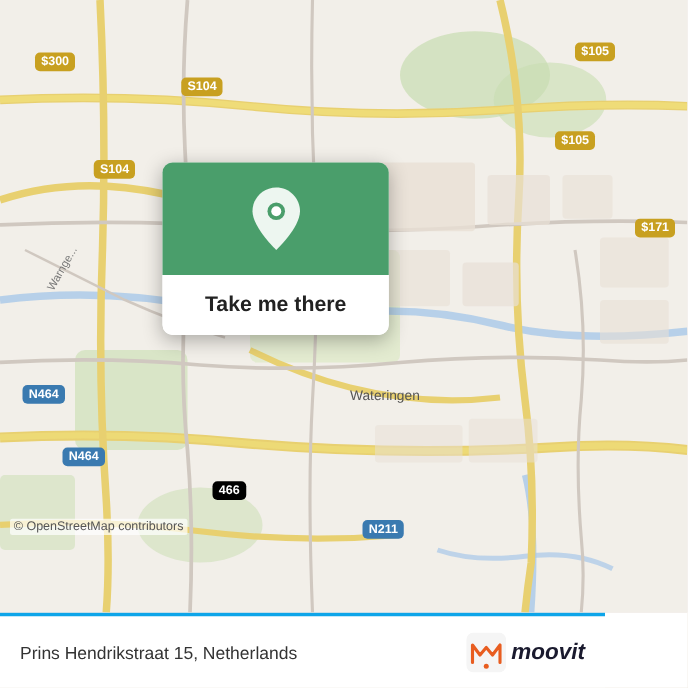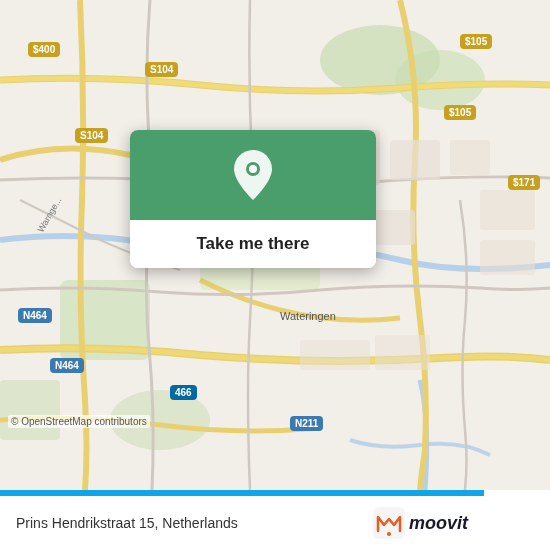--- a/index.html
+++ b/index.html
@@ -17,21 +17,21 @@
       position: relative;
       overflow: hidden;
       background-color: #e8e0d8;
     }
 
     
     #info-bar {
       width: 484px;
       height: 60px;
       background: white;
-      border-top: 6px solid #0ea5e9;
+      border-top: 3px solid #0ea5e9;
       display: flex;
       align-items: center;
       justify-content: space-between;
       padding: 0 16px;
     }
 
     #address-text {
       font-size: 14px;
       color: #333;
       font-weight: 400;
@@ -60,21 +60,21 @@
       background: rgba(255,255,255,0.7);
       padding: 1px 3px;
       border-radius: 2px;
     }
 
     
     #popup {
       position: absolute;
       top: 130px;
       left: 130px;
-      width: 246px;
+      width: 181px;
       background: white;
       border-radius: 8px;
       box-shadow: 0 4px 15px rgba(0,0,0,0.3);
       overflow: visible;
       z-index: 10;
     }
 
     #popup-green {
       background: #4a9e6b;
       border-radius: 8px 8px 0 0;
@@ -173,29 +173,29 @@
     <rect x="480" y="190" width="55" height="40" rx="3" fill="#e8e0d5" opacity="0.6"></rect>
     <rect x="480" y="240" width="55" height="35" rx="3" fill="#e8e0d5" opacity="0.6"></rect>
     <rect x="300" y="340" width="70" height="30" rx="3" fill="#e8e0d5" opacity="0.5"></rect>
     <rect x="375" y="335" width="55" height="35" rx="3" fill="#e8e0d5" opacity="0.5"></rect>
 
     <text x="280" y="320" font-size="11" fill="#555" font-family="Arial">Wateringen</text>
 
     <text x="35" y="220" font-size="9" fill="#777" font-family="Arial" transform="rotate(-60, 50, 220)">Warnge...</text>
   </svg>
 
-  <div class="route-badge" style="left:28px; top:42px; background:#c8a020;">$400</div>
+  <div class="route-badge" style="left:28px; top:42px; background:#c8a020;">$300</div>
   <div class="route-badge" style="left:145px; top:62px; background:#c8a020;">S104</div>
   <div class="route-badge" style="left:460px; top:34px; background:#c8a020;">$105</div>
   <div class="route-badge" style="left:75px; top:128px; background:#c8a020;">S104</div>
   <div class="route-badge" style="left:444px; top:105px; background:#c8a020;">$105</div>
   <div class="route-badge" style="left:508px; top:175px; background:#c8a020;">$171</div>
   <div class="route-badge" style="left:18px; top:308px; background:#3a7ab0;">N464</div>
   <div class="route-badge" style="left:50px; top:358px; background:#3a7ab0;">N464</div>
-  <div class="route-badge" style="left:170px; top:385px; background:#0369a1;">466</div>
+  <div class="route-badge" style="left:170px; top:385px; background:#000000;">466</div>
   <div class="route-badge" style="left:290px; top:416px; background:#3a7ab0;">N211</div>
 
   <div id="popup">
     <div id="popup-green">
 
       <svg width="44" height="54" viewBox="0 0 44 54">
         <path d="M22 2 C11.5 2 3 10.5 3 21 C3 34 22 52 22 52 C22 52 41 34 41 21 C41 10.5 32.5 2 22 2 Z" fill="white" opacity="0.9"></path>
         <circle cx="22" cy="21" r="7" fill="#4a9e6b"></circle>
         <circle cx="22" cy="21" r="4" fill="white"></circle>
       </svg>

